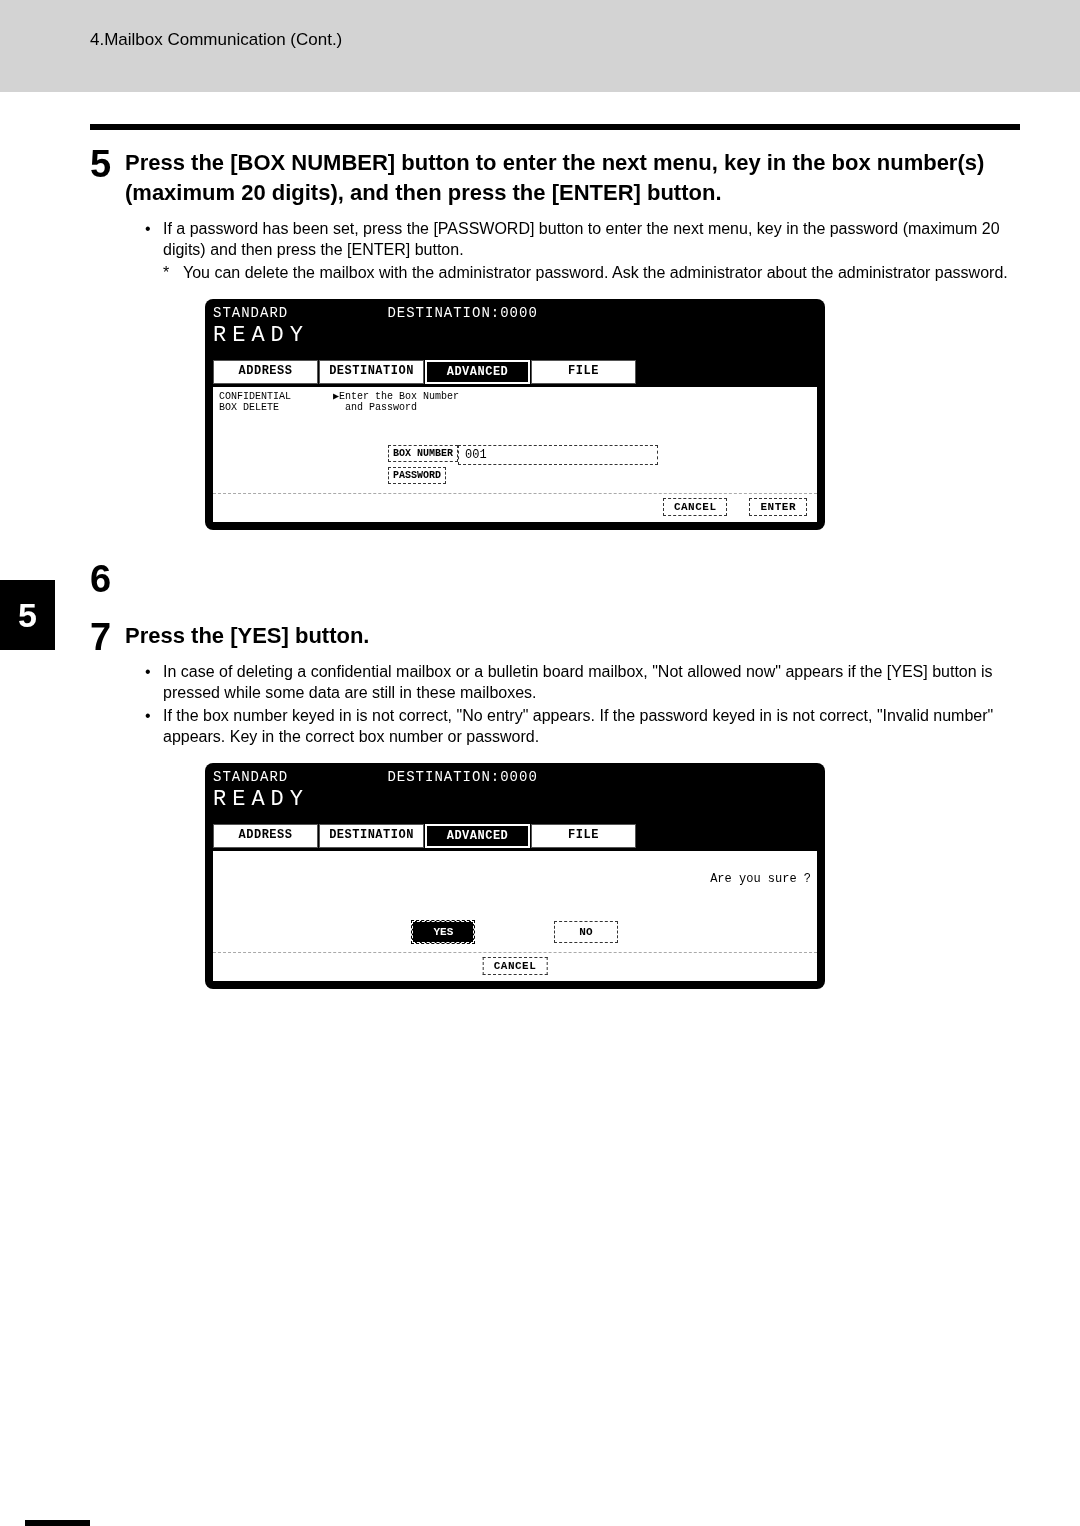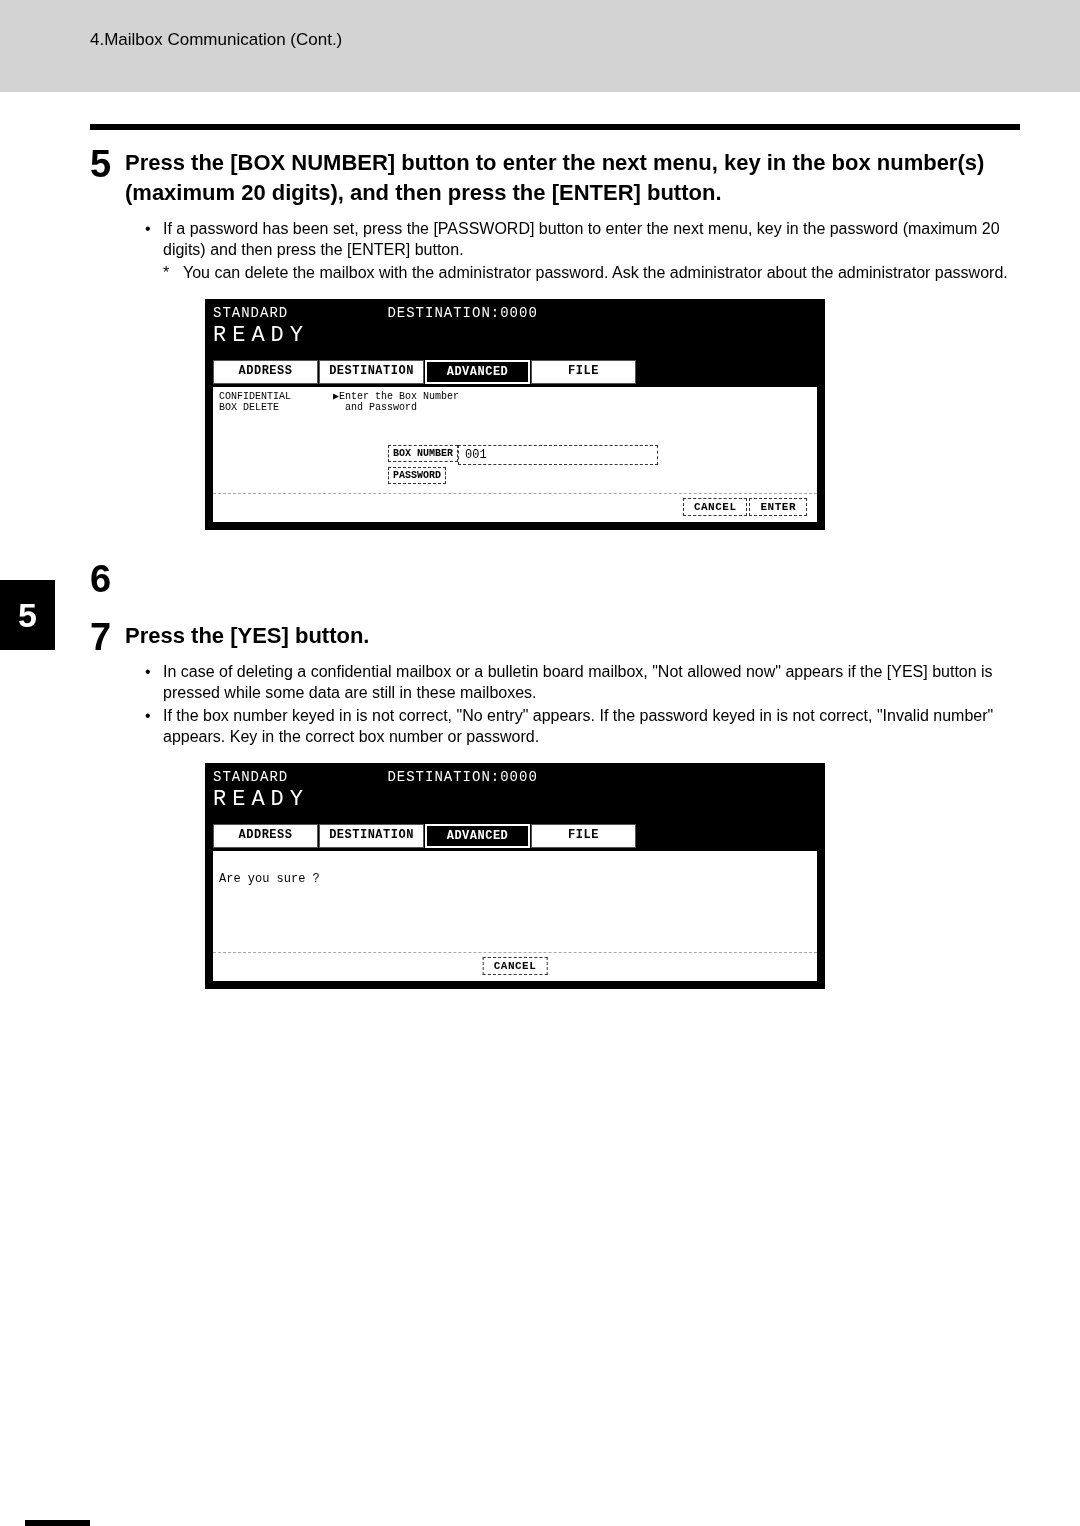--- a/index.html
+++ b/index.html
@@ -10,35 +10,35 @@
 .black-bar { height: 6px; background: #000; margin-top: 22px; }
 .step-row { display: flex; align-items: flex-start; margin-top: 15px; }
 .step-num { font-size: 38px; font-weight: bold; width: 35px; flex-shrink: 0; line-height: 1; }
 .step-body { flex: 1; padding-top: 3px; }
 .step-title { font-size: 22px; font-weight: bold; line-height: 1.35; }
 .bullet-list { margin-top: 12px; }
 .bullet-item { display: flex; font-size: 16px; line-height: 1.3; margin-top: 2px; padding-left: 20px; }
 .bullet-mark { width: 18px; flex-shrink: 0; }
 .sub-bullet { display: flex; font-size: 16px; line-height: 1.3; margin-top: 2px; padding-left: 38px; }
 .sub-mark { width: 20px; flex-shrink: 0; }
-.screen { background: #000; width: 620px; margin: 15px 0 15px 80px; padding: 6px 8px 8px; font-family: 'Courier New', monospace; color: #fff; }
+.screen { background: #000; width: 620px; margin: 15px 0 15px 80px; padding: 6px 8px 8px; font-family: 'Courier New', monospace; color: #fff; border-radius: 8px; }
 .screen-status { display: flex; justify-content: space-between; font-size: 14px; letter-spacing: 1px; }
 .screen-ready { font-size: 22px; letter-spacing: 6px; margin-top: 2px; }
 .tab-row { display: flex; gap: 1px; margin-top: 12px; }
 .tab { background: #fff; color: #000; font-size: 12px; font-weight: bold; padding: 3px 0; width: 105px; text-align: center; border: 1px solid #555; letter-spacing: 0.5px; }
 .tab.sel { background: #000; color: #fff; border: 2px solid #fff; }
 .screen-panel { background: #fff; color: #000; margin-top: 3px; padding: 15px 6px; position: relative; min-height: 120px; font-size: 11px; }
 .panel-left-label { position: absolute; left: 6px; top: 4px; font-size: 10px; line-height: 1.1; }
 .panel-instruction { position: absolute; left: 120px; top: 4px; font-size: 10px; line-height: 1.1; }
 .field-row { position: absolute; left: 175px; display: flex; align-items: flex-start; gap: 0; }
 .field-btn { border: 1.5px dashed #333; padding: 2px 4px; font-size: 10px; font-weight: bold; background: #fff; }
 .field-val { border: 1px dashed #333; padding: 2px 6px; font-size: 12px; width: 200px; font-family: 'Courier New', monospace; }
-.bottom-row { position: absolute; bottom: 6px; right: 10px; display: flex; gap: 2px; }
+.bottom-row { position: absolute; bottom: 6px; right: 10px; display: flex; gap: 22px; }
 .bottom-btn { border: 1.5px dashed #333; padding: 2px 10px; font-size: 11px; font-weight: bold; background: #fff; letter-spacing: 0.5px; }
-.confirm-text { text-align: left; font-size: 12px; padding-top: 6px; }
+.confirm-text { text-align: right; font-size: 12px; padding-top: 6px; }
 .yes-no-row { display: flex; justify-content: center; gap: 80px; margin-top: 35px; }
 .yes-btn { background: #000; color: #fff; border: 1.5px dashed #fff; outline: 1.5px dashed #000; padding: 4px 20px; font-size: 11px; font-weight: bold; }
 .no-btn { background: #fff; color: #000; border: 1.5px dashed #333; padding: 4px 24px; font-size: 11px; font-weight: bold; }
 .side-tab { position: fixed; left: 0; top: 580px; background: #000; color: #fff; width: 55px; height: 70px; display: flex; align-items: center; justify-content: center; font-size: 34px; font-weight: bold; }
 .footer { position: fixed; bottom: 0; left: 0; background: #fff; padding: 15px 0 15px 0; height: 65px; }
 .page-num { display: inline-flex; background: #000; color: #fff; width: 65px; height: 50px; align-items: center; justify-content: center; font-size: 26px; font-weight: bold; margin-left: 25px; margin-top: 44px; }
 .footer-text { display: inline-block; font-size: 13px; letter-spacing: 0.5px; margin-left: 25px; }
 .panel-divider { position: absolute; left: 0; right: 0; bottom: 28px; border-top: 1px dashed #aaa; }
 </style>
 </head>
@@ -130,20 +130,24 @@
         </div>
         <div class="screen-ready">READY</div>
         <div class="tab-row">
           <div class="tab">ADDRESS</div>
           <div class="tab">DESTINATION</div>
           <div class="tab sel">ADVANCED</div>
           <div class="tab">FILE</div>
         </div>
         <div class="screen-panel" style="min-height:130px;">
           <div class="confirm-text">Are you sure ?</div>
+          <div class="yes-no-row">
+            <span class="yes-btn">YES</span>
+            <span class="no-btn">NO</span>
+          </div>
           <div class="panel-divider"></div>
           <div class="bottom-row" style="right:auto; left:50%; transform:translateX(-50%);">
             <span class="bottom-btn">CANCEL</span>
           </div>
         </div>
       </div>
     </div>
   </div>
 </div>
 

